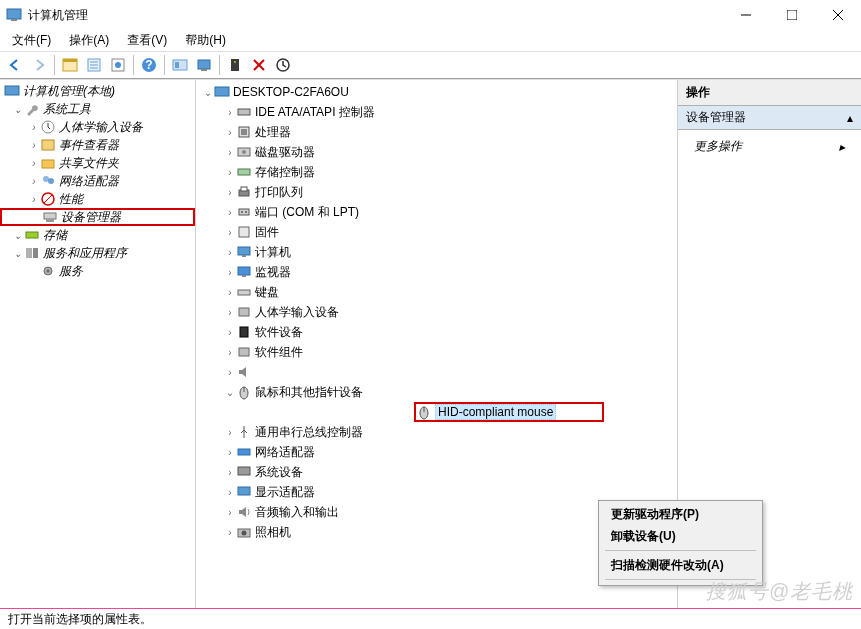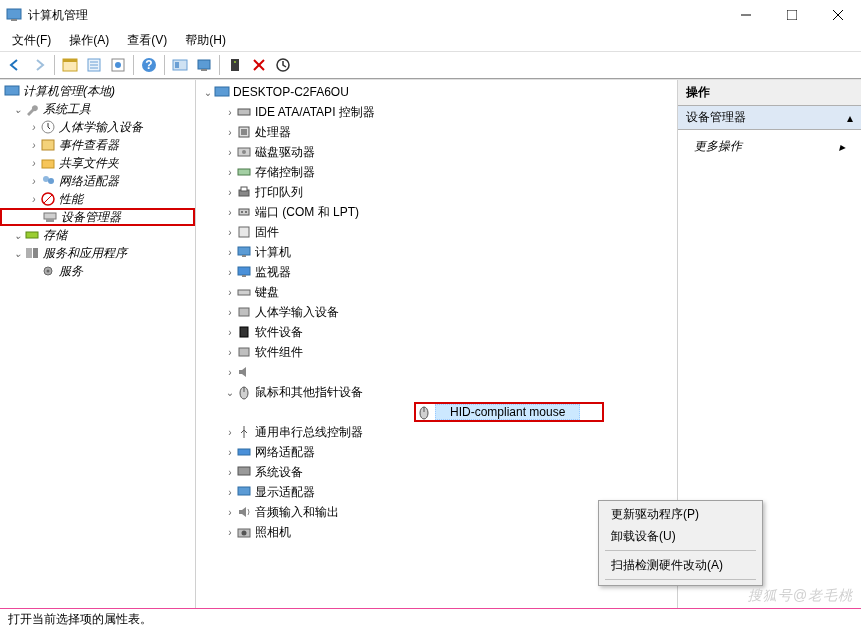--- a/index.html
+++ b/index.html
@@ -23,30 +23,30 @@
 .tree .indent1 { padding-left: 12px; }
 .tree .indent2 { padding-left: 28px; }
 .highlight-red { border: 2px solid #d40000; }
 .midpane { flex: 1; border-right: 1px solid #d0d0d0; position: relative; padding: 2px 0; }
 .devtree .row { display: flex; align-items: center; height: 20px; white-space: nowrap; }
 .devtree .row.l0 { padding-left: 6px; }
 .devtree .row.l1 { padding-left: 28px; }
 .devtree .row.l2 { padding-left: 56px; }
 .devtree .tw { width: 12px; text-align: center; color: #6b6b6b; font-size: 10px; cursor: pointer; }
 .devtree .ic { width: 16px; height: 16px; margin-right: 3px; display: inline-flex; align-items: center; justify-content: center; }
-.devtree .row.sel .lbl { background: #cce8ff; border: 1px dotted #99c9ff; padding: 0 14px; }
+.devtree .row.sel .lbl { background: #cce8ff; border: 1px dotted #99c9ff; padding: 0 2px; }
 .contextmenu { position: absolute; left: 402px; top: 420px; width: 165px; background: #f0f0f0; border: 1px solid #a0a0a0; box-shadow: 2px 2px 4px rgba(0,0,0,0.25); padding: 2px; }
-.contextmenu .ci { padding: 4px 10px; height: 22px; display:flex; align-items:center;}
+.contextmenu .ci { padding: 4px 10px; height: 22px; display:flex; align-items:center;font-weight:bold;}
 .contextmenu .csep { height: 1px; background: #c0c0c0; margin: 3px 4px; }
 .rightpane { width: 183px; }
 .rightpane .hdr { background: #efefef; border-bottom: 1px solid #b0b0b0; padding: 4px 8px; font-weight: bold; }
 .rightpane .sub { background: #dde8f5; border-bottom: 1px solid #b0b0b0; padding: 3px 8px; display:flex; justify-content:space-between; align-items:center;}
 .rightpane .act { padding: 8px 16px; display:flex; justify-content:space-between; align-items:center;font-style:italic;}
 .statusbar { height: 21px; border-top: 1px solid #ec4899; padding: 2px 8px; display:flex; align-items:center; }
-.watermark { position: absolute; right: 8px; bottom: 24px; font-size: 14px; color: #d0d0d0; font-style: italic; letter-spacing: 1px; }
+.watermark { position: absolute; right: 8px; bottom: 24px; font-size: 20px; color: #d0d0d0; font-style: italic; letter-spacing: 1px; }
 svg { display: block; }
 </style>
 </head>
 <body>
 
 <div class="titlebar">
   <span class="appicon">
     <svg width="16" height="16">
         <rect x="1" y="2" width="14" height="10" fill="#5b9bd5" stroke="#2e6da4"></rect>
         <rect x="5" y="12" width="6" height="2" fill="#888"></rect>

